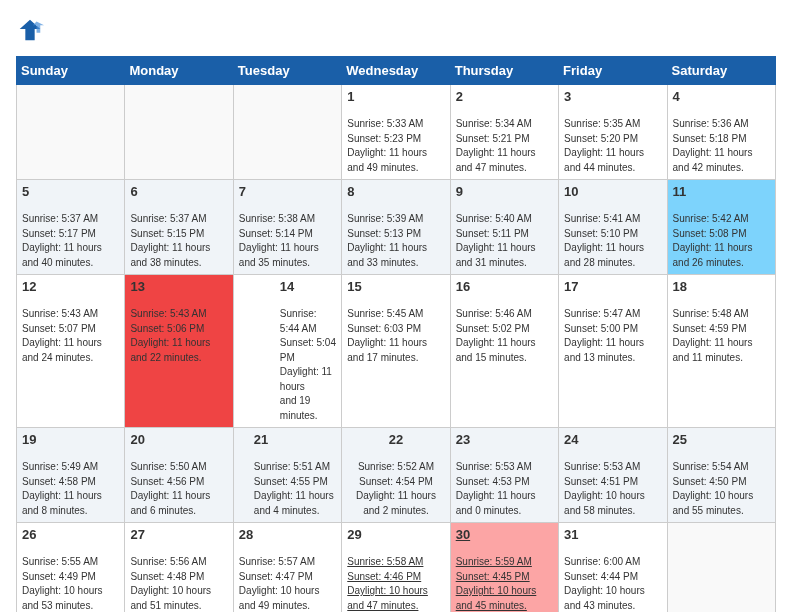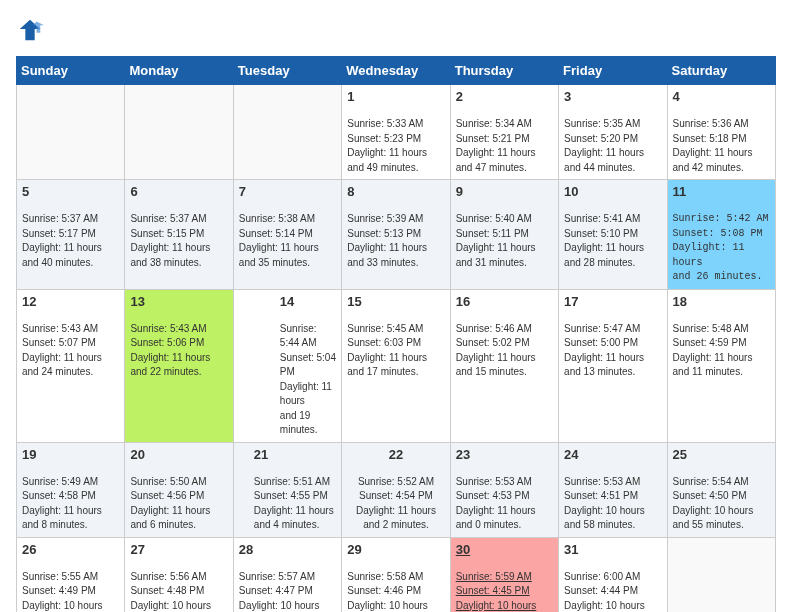--- a/index.html
+++ b/index.html
@@ -196,35 +196,35 @@
         </td>
         <td style="background: rgb(240, 244, 248);">
           <span class="day-num">10</span>
           <div class="day-info" style="white-space: pre-line;">Sunrise: 5:41 AM
 Sunset: 5:10 PM
 Daylight: 11 hours
 and 28 minutes.</div>
         </td>
         <td style="background: #7dd3fc;">
           <span class="day-num">11</span>
-          <div class="day-info" style="white-space: pre-line; font-family: Liberation Mono, monospace;">Sunrise: 5:42 AM
+          <div class="day-info" style="white-space: pre-line;">Sunrise: 5:42 AM
 Sunset: 5:08 PM
 Daylight: 11 hours
 and 26 minutes.</div>
         </td>
       </tr>
       <tr>
         <td style="background: rgb(255, 255, 255);">
           <span class="day-num">12</span>
           <div class="day-info" style="white-space: pre-line;">Sunrise: 5:43 AM
 Sunset: 5:07 PM
 Daylight: 11 hours
 and 24 minutes.</div>
         </td>
-        <td style="background: #bef264;">
+        <td style="background: #ef4444;">
           <span class="day-num">13</span>
           <div class="day-info" style="white-space: pre-line;">Sunrise: 5:43 AM
 Sunset: 5:06 PM
 Daylight: 11 hours
 and 22 minutes.</div>
         </td>
         <td style="background: rgb(255, 255, 255); padding-left: 46px;">
           <span class="day-num">14</span>
           <div class="day-info" style="white-space: pre-line;">Sunrise: 5:44 AM
 Sunset: 5:04 PM
@@ -328,21 +328,21 @@
         </td>
         <td style="background: rgb(255, 255, 255);">
           <span class="day-num">28</span>
           <div class="day-info" style="white-space: pre-line;">Sunrise: 5:57 AM
 Sunset: 4:47 PM
 Daylight: 10 hours
 and 49 minutes.</div>
         </td>
         <td style="background: rgb(255, 255, 255);">
           <span class="day-num">29</span>
-          <div class="day-info" style="white-space: pre-line;">Sunrise: 5:58 AM
+          <div class="day-info" style="white-space: pre-line; text-decoration: underline;">Sunrise: 5:58 AM
 Sunset: 4:46 PM
 Daylight: 10 hours
 and 47 minutes.</div>
         </td>
         <td style="background: #fca5a5; text-decoration: underline;">
           <span class="day-num">30</span>
           <div class="day-info" style="white-space: pre-line;">Sunrise: 5:59 AM
 Sunset: 4:45 PM
 Daylight: 10 hours
 and 45 minutes.</div>

